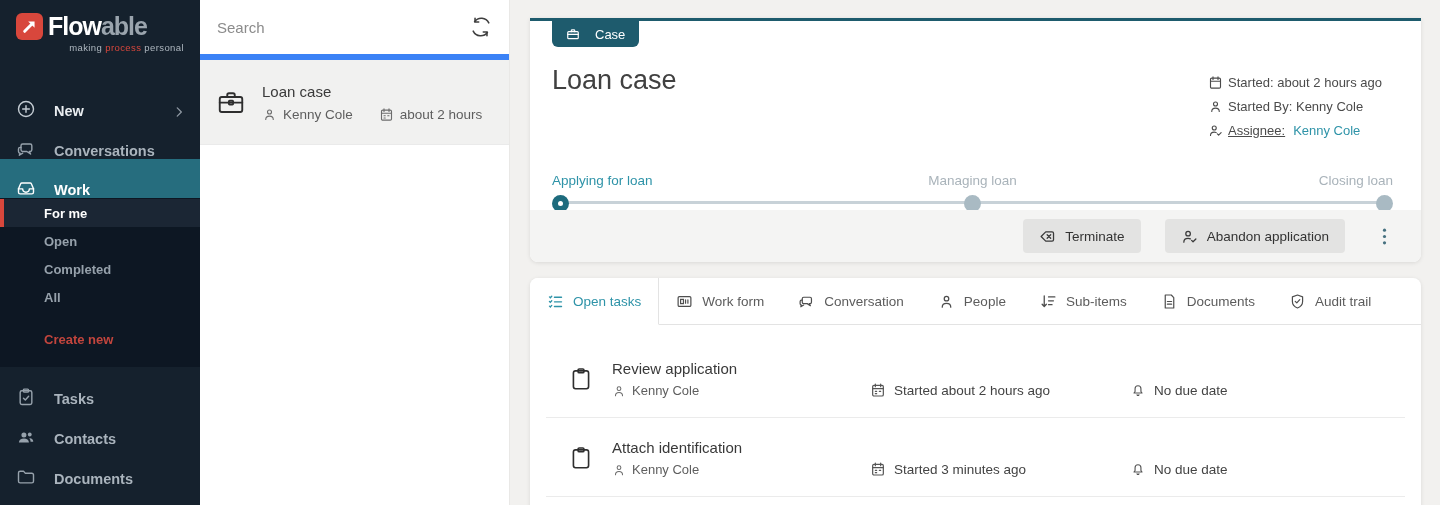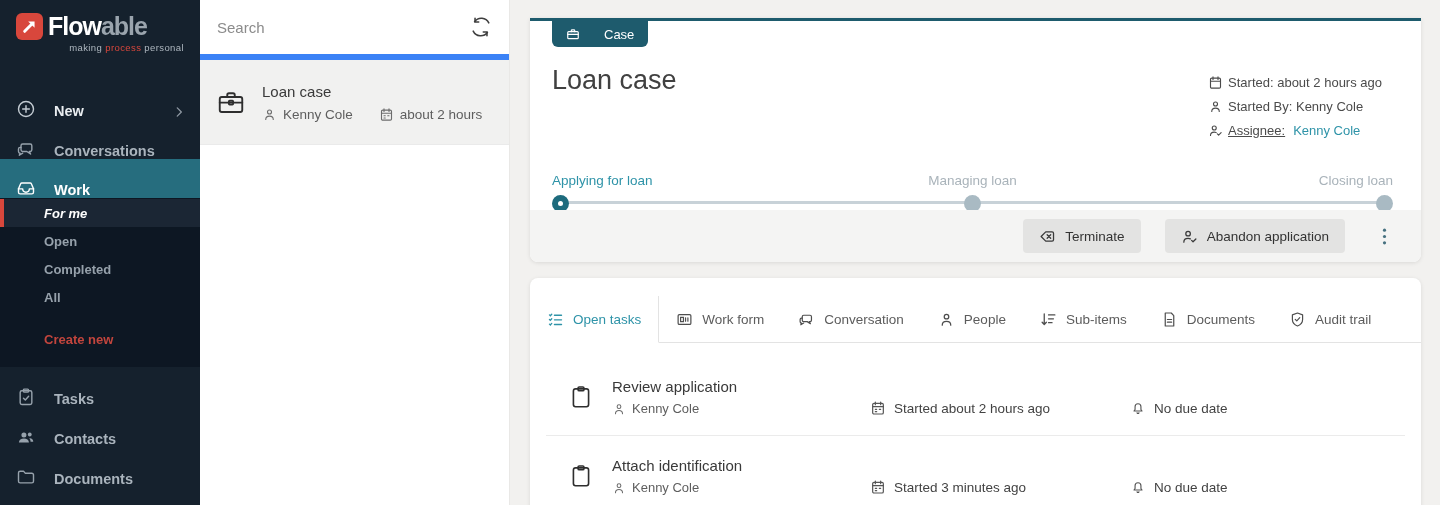--- a/index.html
+++ b/index.html
@@ -20,39 +20,39 @@
   .tagline .accent { color:var(--red,#d8473c); }
   .nav-item { height:40px; display:flex; align-items:flex-end; gap:18px; padding:0 14px 0 16px; font-size:14.5px; font-weight:bold; color:#aab4bd; cursor:pointer; }
   .nav-item .nicon { width:20px; height:20px; color:#97a2ac; flex:0 0 auto; }
   .nav-item.bright { color:#e9edf0; }
   .nav-item.bright .nicon { color:#c3cbd2; }
   .nav-item.selected { background:var(--teal,#266d7e); color:#ffffff; height:39px; }
   .nav-item.selected .nicon { color:#ffffff; }
   .nav-chevron { margin-left:auto; width:14px; height:14px; color:#8f99a3; }
   .submenu { background:var(--submenu-bg,#0d1723); padding:1px 0 14px 0; }
   .sub-item { height:28px; display:flex; align-items:center; padding-left:44px; font-size:13px; font-weight:bold; color:#96a1ab; cursor:pointer; }
-  .sub-item.selected { background:#1b2634; border-left:4px solid var(--red,#d8473c); padding-left:40px; color:#ffffff;font-style:italic; }
+  .sub-item.selected { background:#1b2634; border-left:4px solid var(--red,#d8473c); padding-left:40px; color:#ffffff; }
   .sub-item.createnew { margin-top:14px; color:#c2453d; }
 
   
   .list-panel { position:absolute; left:200px; top:0; width:310px; height:505px; background:#ffffff; border-right:1px solid #e9e8e6; z-index:4; }
   .search-row { height:60px; display:flex; align-items:center; padding:0 17px; border-bottom:6px solid #3b82f6; gap:10px; }
   .search-input { flex:1; border:none; outline:none; font-size:15px; color:#3b3b3b; font-family:inherit; background:transparent; }
   .search-input::placeholder { color:#8b8b8b; }
   .refresh-btn { width:22px; height:22px; color:#3e3e3e; cursor:pointer; background:none; border:none; padding:0; }
   .case-item { background:#f1f1f0; border-bottom:1px solid #eaeaea; height:85px; display:flex; align-items:center; gap:16px; padding:0 16px; cursor:pointer; }
   .case-item .bicon { width:30px; height:30px; color:#2e2e2e; flex:0 0 auto; }
   .case-item-title { font-size:15px; color:#3a3a3a; margin-bottom:7px; }
   .case-item-meta { display:flex; align-items:center; gap:6px; font-size:13.5px; color:#5e5e5e; }
   .case-item-meta .micon { width:15px; height:15px; color:#6c6c6c; }
   .case-item-meta .sep { width:14px; }
 
   
   .card1 { position:absolute; left:530px; top:18px; width:891px; height:244px; background:#ffffff; border-top:3px solid var(--teal-dark,#1e5b6d); border-radius:0 0 8px 8px; box-shadow:0 1px 4px rgba(0,0,0,.10); z-index:2; }
-  .case-tag { position:absolute; left:22px; top:0; height:26px; background:var(--teal-dark,#1e5b6d); color:#fff; border-radius:0 0 6px 6px; display:flex; align-items:center; gap:24px; padding:0 14px; font-size:13px; }
+  .case-tag { position:absolute; left:22px; top:0; height:26px; background:var(--teal-dark,#1e5b6d); color:#fff; border-radius:0 0 6px 6px; display:flex; align-items:center; gap:15px; padding:0 14px; font-size:13px; }
   .case-tag .ticon { width:14px; height:14px; color:#fff; }
   .case-title { position:absolute; left:22px; top:44px; font-size:27px; font-weight:normal; color:#414141; }
   .case-info { position:absolute; right:39px; top:54px; display:flex; flex-direction:column; align-items:flex-start; gap:9px; }
   .info-row { display:flex; align-items:center; gap:5px; font-size:13px; color:#4b4b4b; }
   .info-row .iicon { width:15px; height:15px; color:#4b4b4b; }
   .assignee-link { color:var(--teal-link,#2e93a8); cursor:pointer; margin-left:3px; }
   .lbl-gap { margin-right:0;text-decoration:underline; }
 
   .milestones { position:absolute; left:22px; right:28px; top:148px; height:46px; }
   .ms-track { position:absolute; left:6px; right:6px; top:32px; height:3px; background:var(--track-gray,#c8d2d8); }
@@ -65,21 +65,21 @@
   .ms-label.l2 { left:50%; transform:translateX(-50%); color:#a9b3ba; }
   .ms-label.l3 { right:0; color:#a9b3ba; }
 
   .action-bar { position:absolute; left:0; right:0; bottom:0; height:52px; background:#f4f4f3; border-radius:0 0 8px 8px; display:flex; align-items:center; justify-content:flex-end; gap:24px; padding-right:18px; }
   .act-btn { background:#e3e3e2; border:none; border-radius:4px; height:34px; padding:0 16px; font-size:13.5px; color:#333; font-family:inherit; display:flex; align-items:center; gap:9px; cursor:pointer; }
   .act-btn .aicon { width:17px; height:17px; color:#3a3a3a; }
   .kebab-btn { background:none; border:none; width:26px; height:34px; display:flex; align-items:center; justify-content:center; cursor:pointer; color:#45707f; margin:0 6px 0 2px; }
   .kebab-btn svg { width:5px; height:19px; }
 
   .card2 { position:absolute; left:530px; top:278px; width:891px; height:250px; background:#ffffff; border-radius:8px 8px 0 0; box-shadow:0 1px 4px rgba(0,0,0,.10); z-index:2; }
-  .tabbar { height:47px; display:flex; border-bottom:1px solid #e3e3e3; border-radius:8px 8px 0 0;margin-top:18px; }
+  .tabbar { height:47px; display:flex; border-bottom:1px solid #e3e3e3; border-radius:8px 8px 0 0; }
   .tab { display:flex; align-items:center; gap:9px; padding:0 17px; font-size:13.5px; color:#5c5c5c; cursor:pointer; }
   .tab .tbicon { width:17px; height:17px; color:#4e4e4e; }
   .tab.active { color:var(--teal-link,#2e93a8); border-right:1px solid #e3e3e3; margin-bottom:-1px; border-bottom:1px solid #fff; background:#fff; border-radius:8px 0 0 0; }
   .tab.active .tbicon { color:var(--teal-link,#2e93a8); }
 
   .tasks-list { padding:14px 16px 0 16px; }
   .task-row { display:flex; align-items:center; padding:21px 0 19px 22px; border-bottom:1px solid #ebebeb; cursor:pointer; }
   .task-icon { width:26px; height:26px; color:#2e2e2e; flex:0 0 auto; }
   .task-cols { flex:1; display:grid; grid-template-columns:258px 260px 1fr; align-items:end; margin-left:18px; }
   .task-main .task-title { font-size:15px; color:#393939; margin-bottom:6px; }

